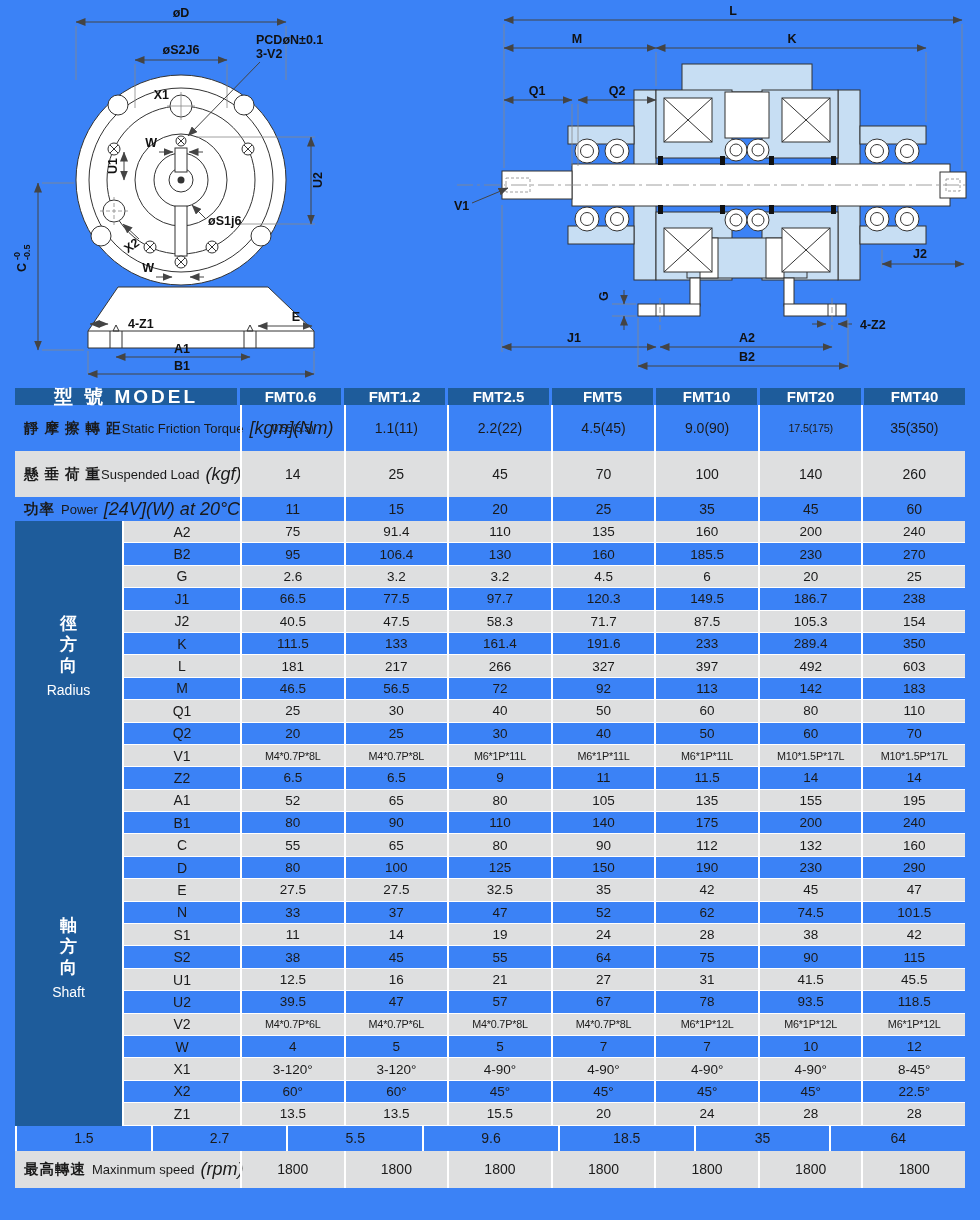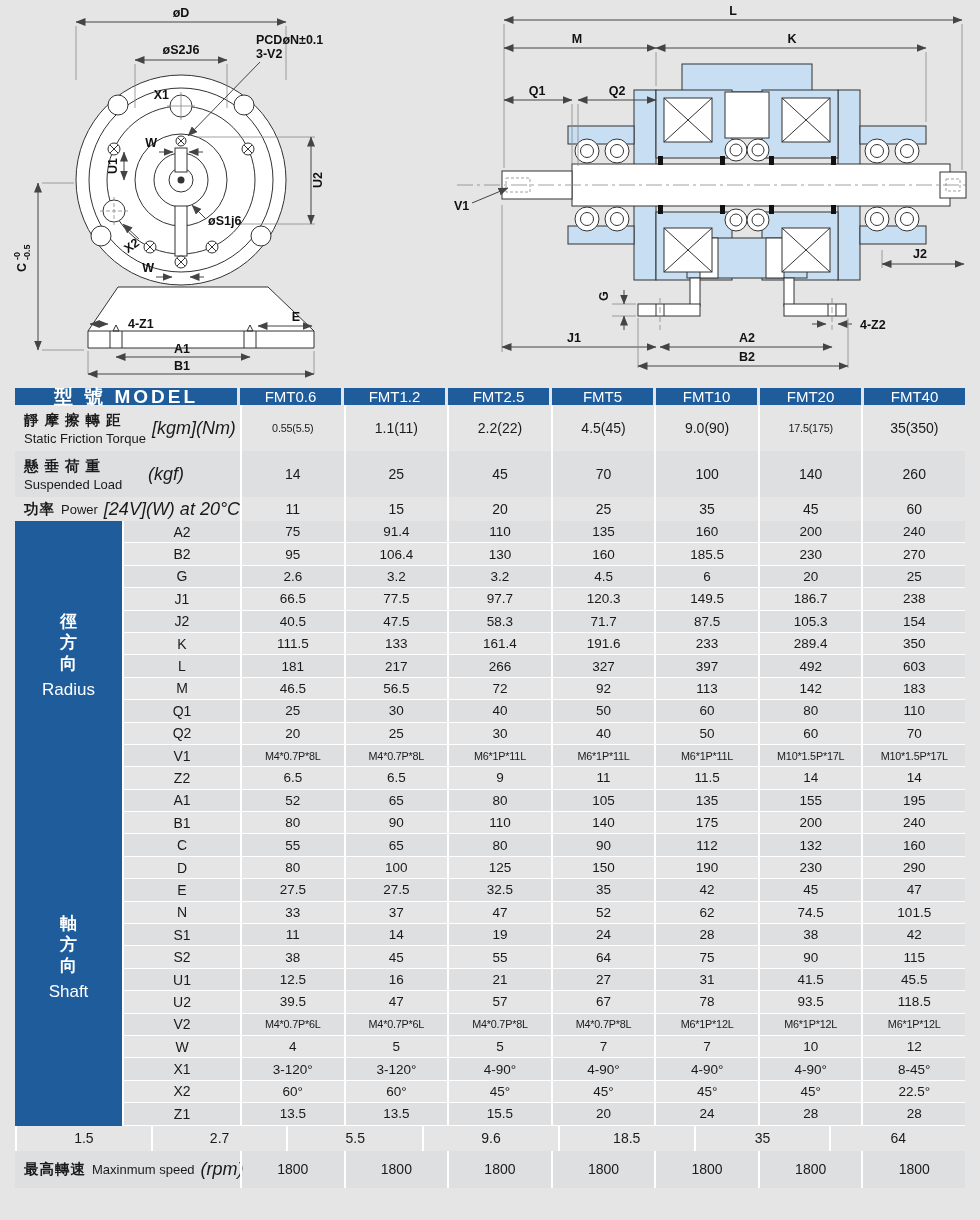--- a/index.html
+++ b/index.html
@@ -1,16 +1,16 @@
 <!DOCTYPE html>
 <html><head>
 <meta charset="utf-8">
 <style>
   html,body{margin:0;padding:0;background:#fff;}
-  #page{width:980px;height:1220px;background:#e5e5e5;position:relative;
+  #page{width:980px;height:1220px;background:#3b82f6;position:relative;
         font-family:"Liberation Sans","DejaVu Sans",sans-serif;color:#1a1a1a;overflow:hidden;}
   
   .drawings{position:relative;width:980px;height:388px;}
   .drawings svg{position:absolute;top:0;}
   #front-svg{left:6px;}
   #section-svg{left:442px;}
   svg text{font-family:"Liberation Sans","DejaVu Sans",sans-serif;fill:#111;}
   .dl{font-size:12.5px;font-weight:bold;}
   .dls{font-size:9px;font-weight:bold;}
   .dim{stroke:#444;stroke-width:1;fill:none;}
@@ -18,39 +18,39 @@
   .ln{stroke:#333;stroke-width:1;fill:none;}
   .lnw{stroke:#333;stroke-width:1;fill:#fff;}
   .lnb{stroke:#333;stroke-width:1;fill:#C7DEF3;}
   .seal{fill:#111;stroke:none;}
   
   .spec-table{width:950px;margin:0 0 0 15px;}
   .trow{display:flex;}
   .thead{height:17px;gap:3px;}
   .mcell{width:222px;background:#1E5C9B;color:#fff;font-size:19px;letter-spacing:3px;
          display:flex;align-items:center;justify-content:center;font-weight:bold;}
-  .hcell{flex:1;background:#1E5C9B;color:#fff;font-size:15px;font-weight:normal;
+  .hcell{flex:1;background:#1E5C9B;color:#fff;font-size:15px;font-weight:bold;
          display:flex;align-items:center;justify-content:center;}
   .srow{align-items:stretch;}
   .h46{height:46px;} .h24{height:24px;} .h25{height:25px;} .h27{height:37px;}
   .gray{background:#DEDFE0;}
   .lcell{width:225px;box-sizing:border-box;display:flex;align-items:center;padding-left:9px;gap:6px;}
-  .ltxt{display:flex;flex-direction:column;justify-content:center;flex:1;}
+  .ltxt{display:flex;flex-direction:row;justify-content:center;flex:1;align-items:center;}
   .inline .ltxt{flex-direction:row;align-items:baseline;gap:6px;flex:0 0 auto;}
   .lz{font-size:14.5px;font-weight:bold;letter-spacing:1px;white-space:nowrap;}
   .le{font-size:13px;margin-top:1px;white-space:nowrap;}
   .lunit{font-size:18px;width:92px;white-space:nowrap;font-style:italic;}
   .inline .lunit{width:auto;}
   .vcell{flex:1;display:flex;align-items:center;justify-content:center;font-size:14px;
          border-left:2px solid #fff;box-sizing:border-box;}
   .group{align-items:stretch;}
   .gside{width:107px;background:#1E5C9B;color:#fff;display:flex;flex-direction:column;
          align-items:center;justify-content:center;}
   .gzh{font-size:17px;line-height:21px;font-weight:bold;}
-  .gen{font-size:17px;margin-top:6px;}
+  .gen{font-size:14px;margin-top:6px;}
   .grows{flex:1;display:flex;flex-direction:column;}
   .drow{display:flex;height:22.4px;box-sizing:border-box;border-bottom:1px solid #fff;}
   .dkey{width:118px;display:flex;align-items:center;justify-content:center;font-size:14px;
         border-left:2px solid #fff;box-sizing:border-box;}
   .dval{flex:1;display:flex;align-items:center;justify-content:center;font-size:13.5px;
         border-left:2px solid #fff;box-sizing:border-box;}
   .small{font-size:10.8px !important;letter-spacing:-0.2px;}
 </style>
 </head>
 <body>

